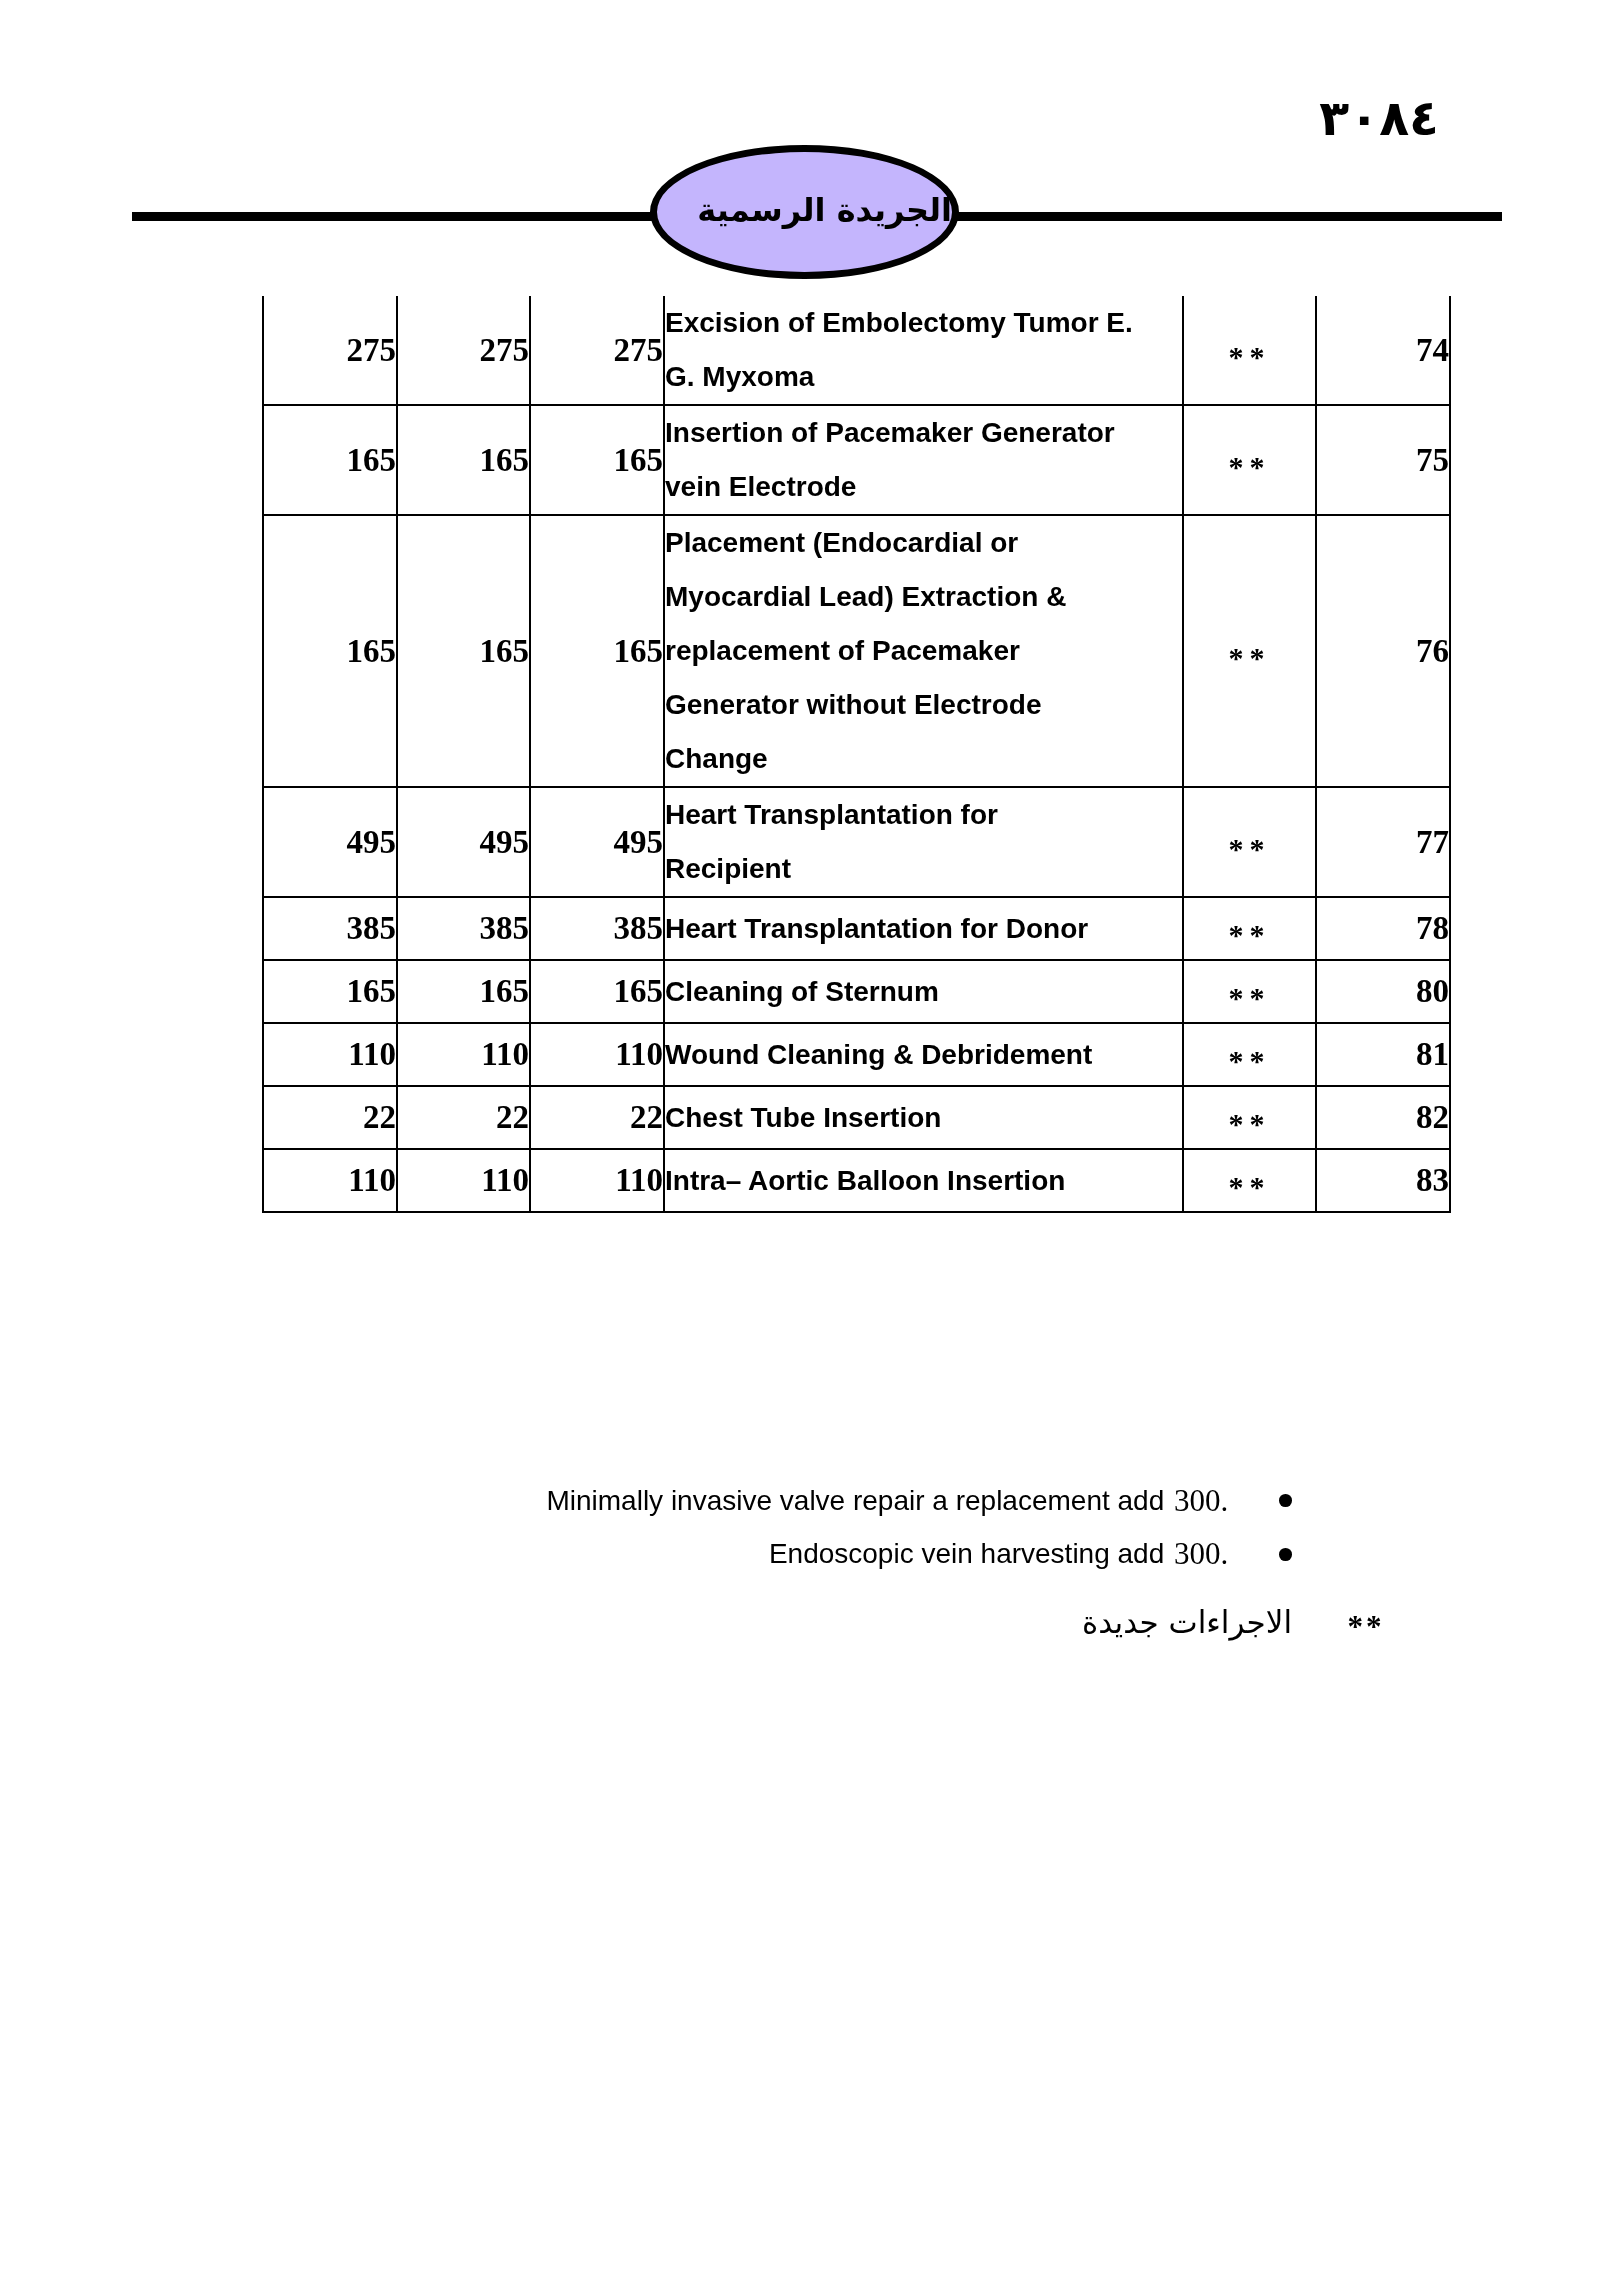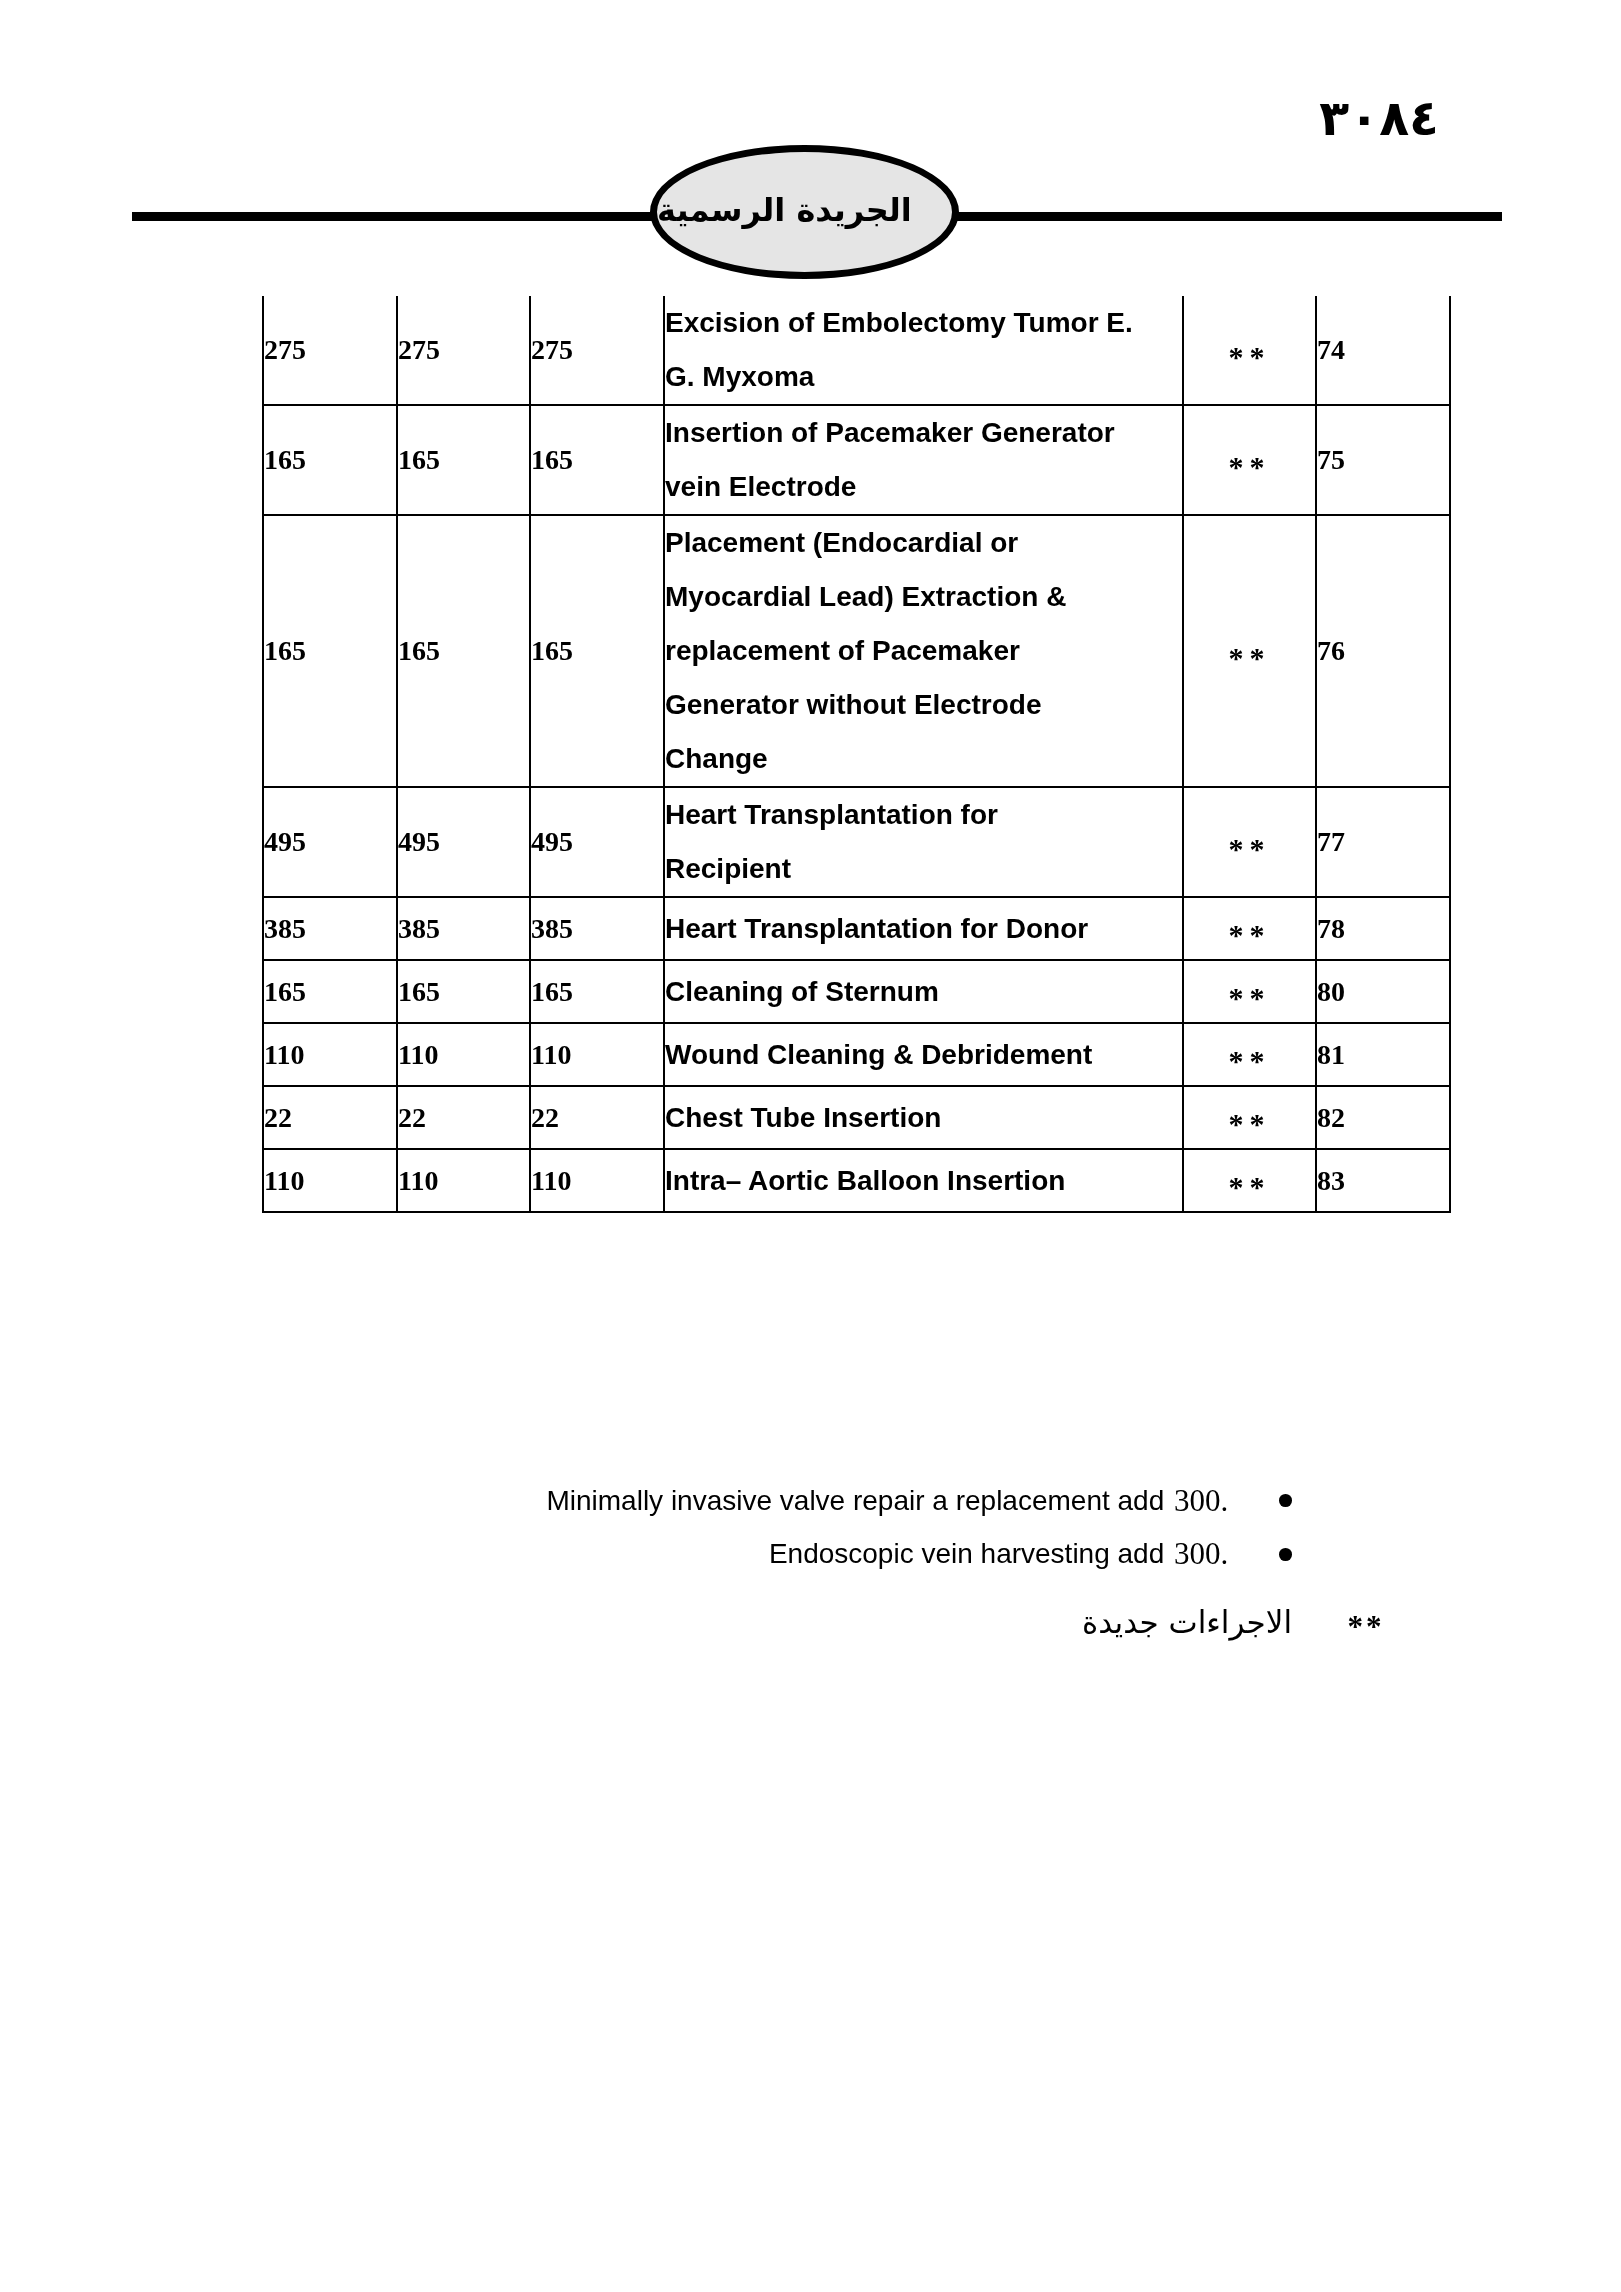--- a/index.html
+++ b/index.html
@@ -13,41 +13,41 @@
     position:absolute;top:90px;right:182px;
     font-family:"DejaVu Sans",sans-serif;font-weight:bold;
     font-size:49px;letter-spacing:8.8px;direction:rtl;
   }
   .header-rule{
     position:absolute;left:132px;top:212px;width:1370px;height:8.8px;
     background:#000;z-index:1;
   }
   .banner-oval{
     position:absolute;left:650px;top:145px;width:309px;height:134px;
-    background:#e5e5e5;border:7.8px solid #000;border-radius:50%;
+    background:#c4b5fd;border:7.8px solid #000;border-radius:50%;
     box-sizing:border-box;z-index:2;
-    display:flex;align-items:center;justify-content:flex-start;
+    display:flex;align-items:center;justify-content:flex-end;
   }
   .banner-title{
     font-family:"DejaVu Sans",sans-serif;font-weight:bold;font-size:32px;
     direction:rtl;white-space:nowrap;transform:translateY(-2px);
   }
   
   table.fee-table{
     position:absolute;left:262px;top:296px;width:1189px;
     border-collapse:collapse;table-layout:fixed;
   }
   table.fee-table td{
     border:2.9px solid #000;height:63px;box-sizing:border-box;
     vertical-align:middle;padding:0;
   }
   table.fee-table tr:first-child td{border-top:none;}
   td.fee-cell,td.num-cell{
     font-family:"Liberation Serif","DejaVu Serif",serif;
-    font-weight:bold;font-size:28px;text-align:left;
+    font-weight:bold;font-size:33px;text-align:right;
   }
   td.proc-cell{
     font-family:"Liberation Sans",sans-serif;font-weight:bold;
     font-size:28px;line-height:54px;text-align:left;
     padding:3.9px 7.8px 3.9px 12.7px;white-space:pre-line;
   }
   td.mark-cell{
     font-family:"Liberation Serif","DejaVu Serif",serif;
     font-weight:bold;font-size:30px;text-align:center;
   }

